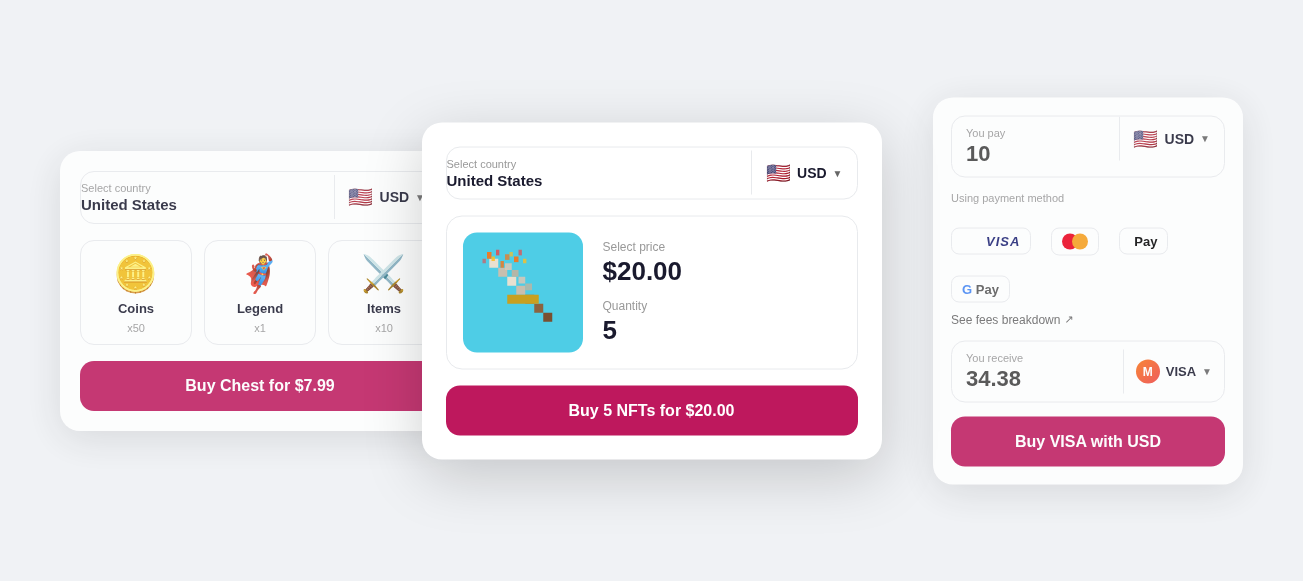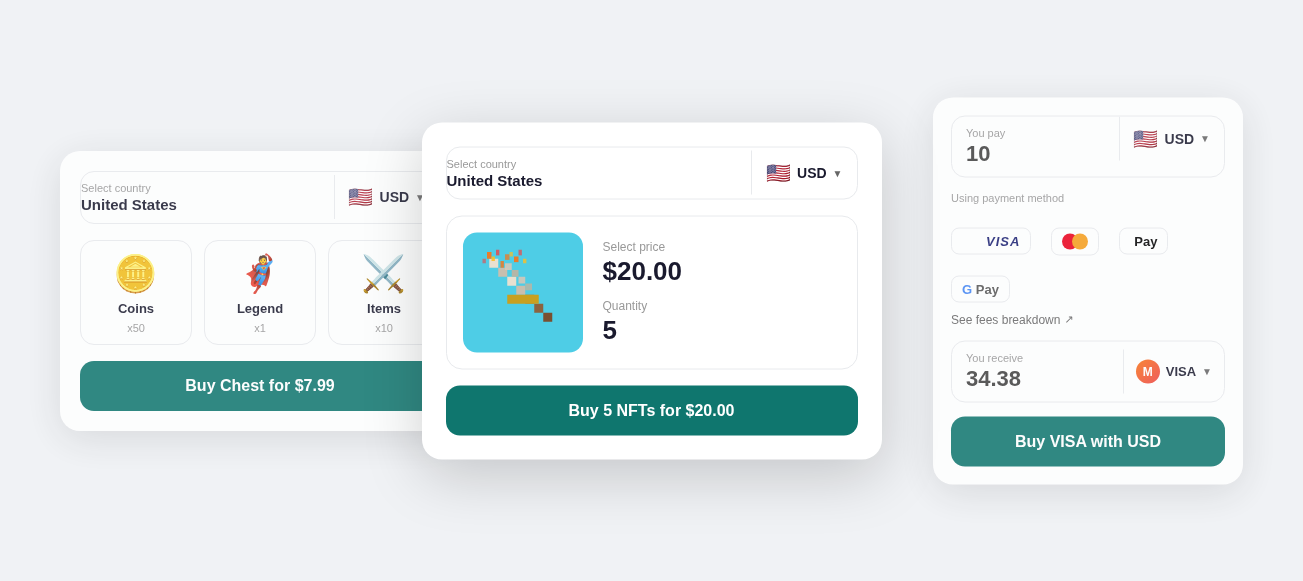--- a/index.html
+++ b/index.html
@@ -104,21 +104,21 @@
       color: #1a1a2e;
     }
     .item-count {
       font-size: 11px;
       color: #999;
     }
 
     
     .buy-btn {
       width: 100%;
-      background: #0f766e;
+      background: #be185d;
       color: #fff;
       border: none;
       border-radius: 14px;
       padding: 16px;
       font-size: 16px;
       font-weight: 600;
       cursor: pointer;
       text-align: center;
       display: block;
     }

